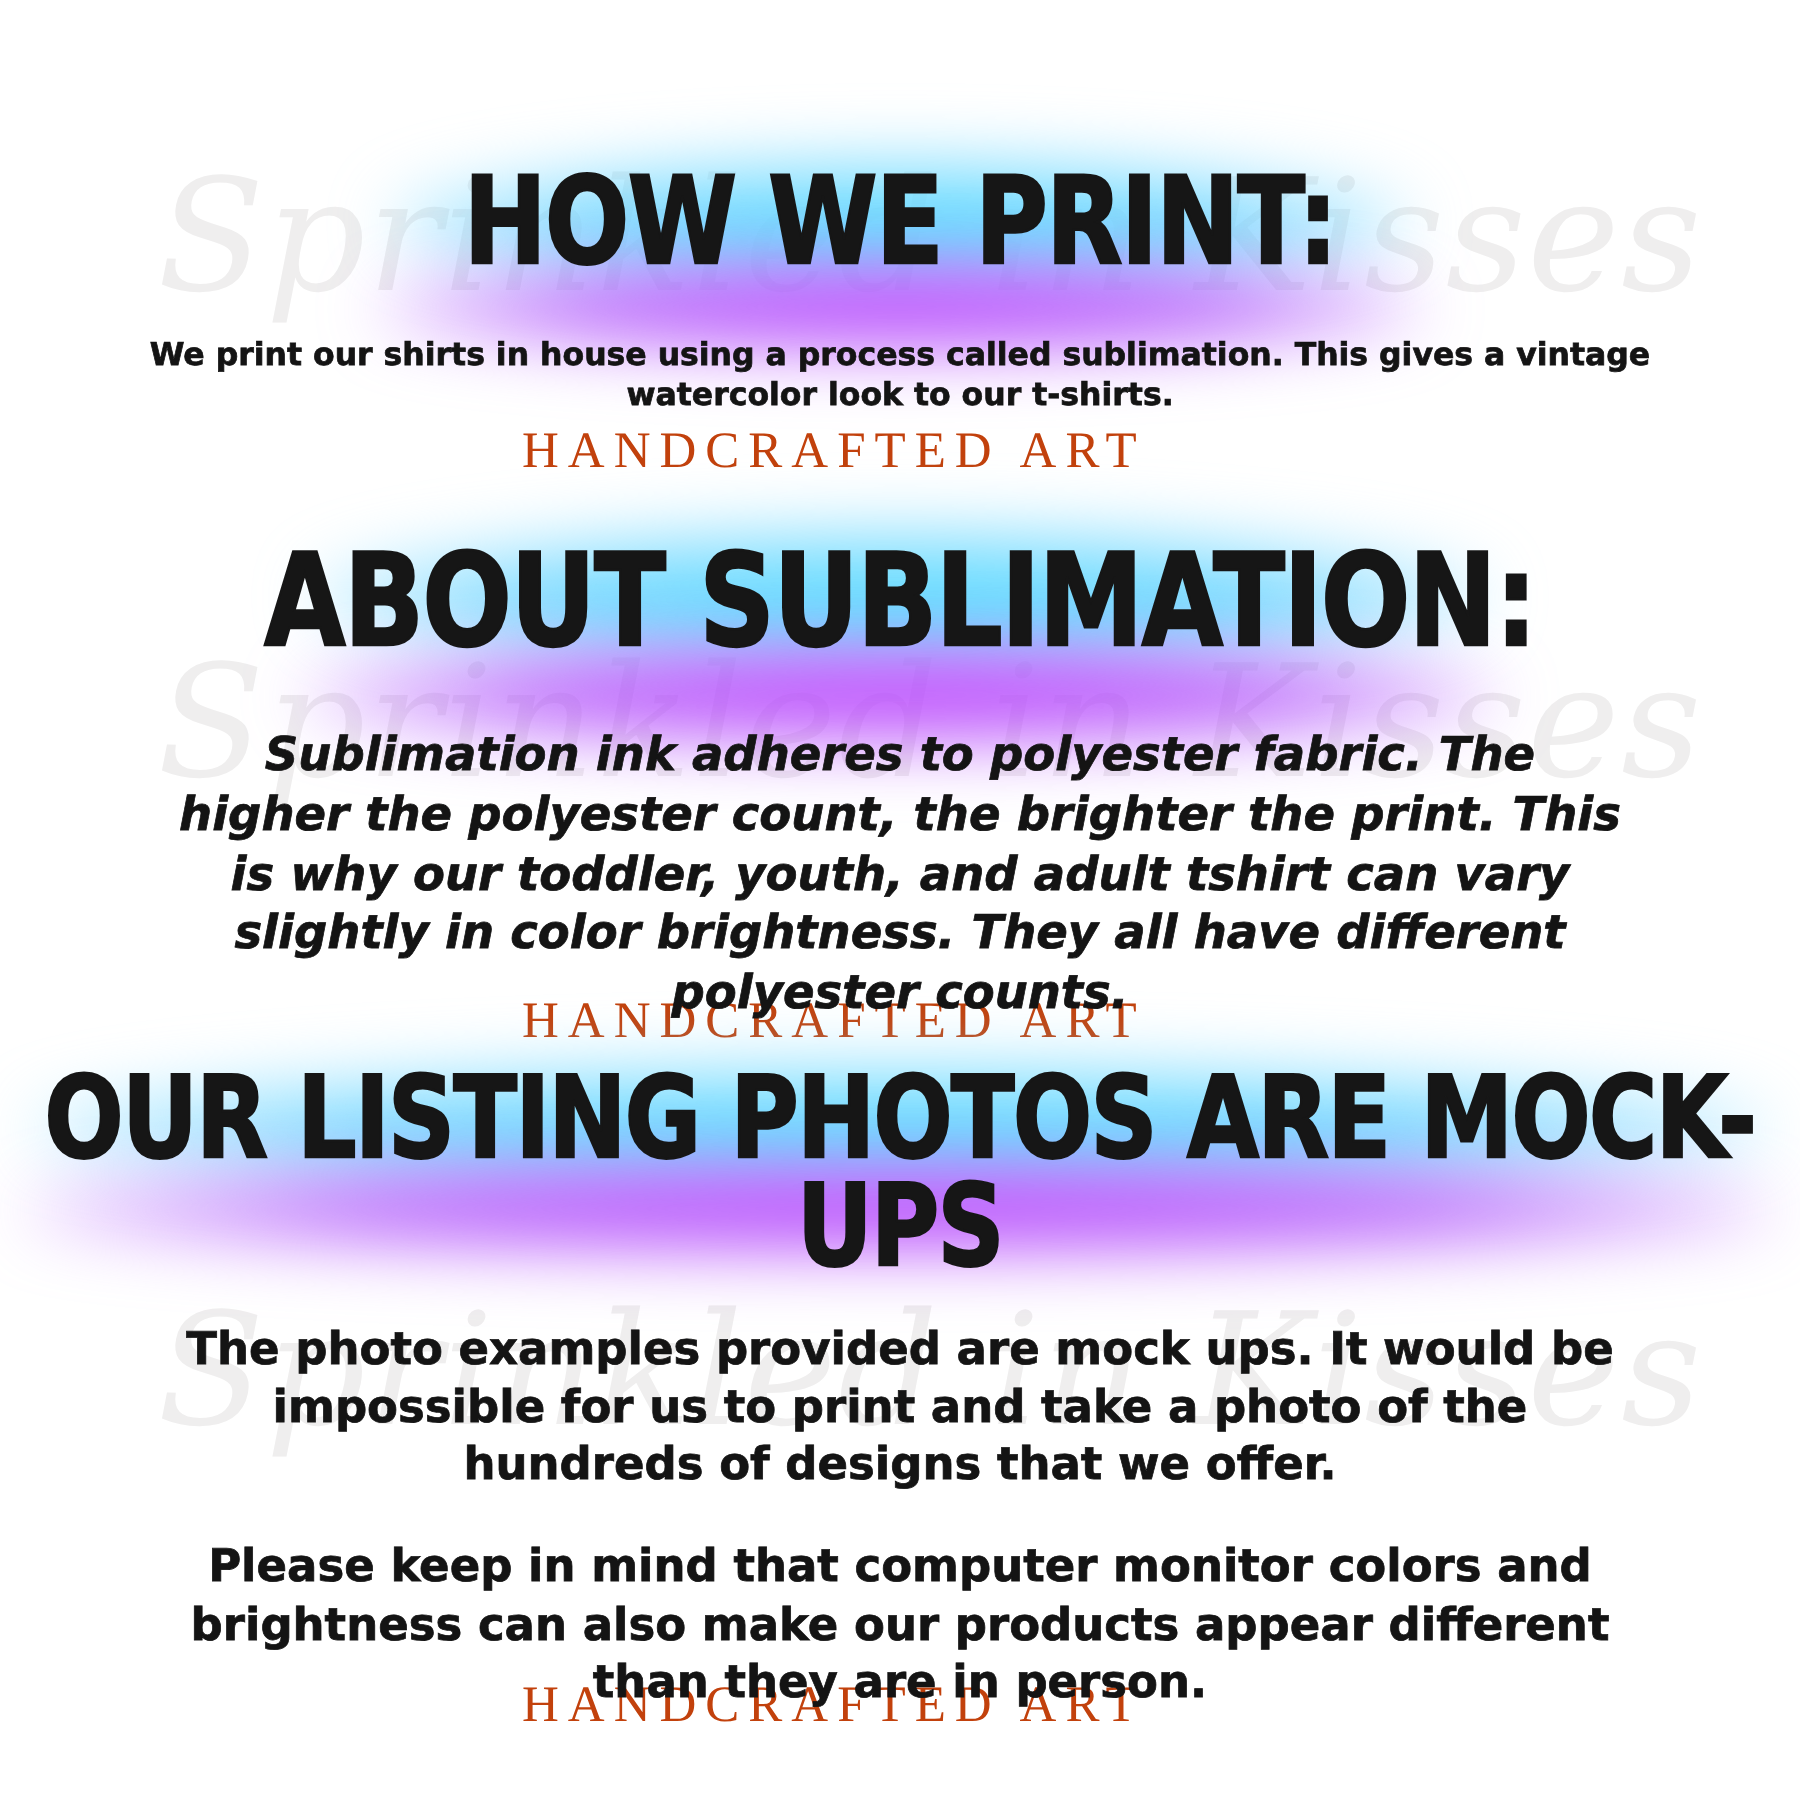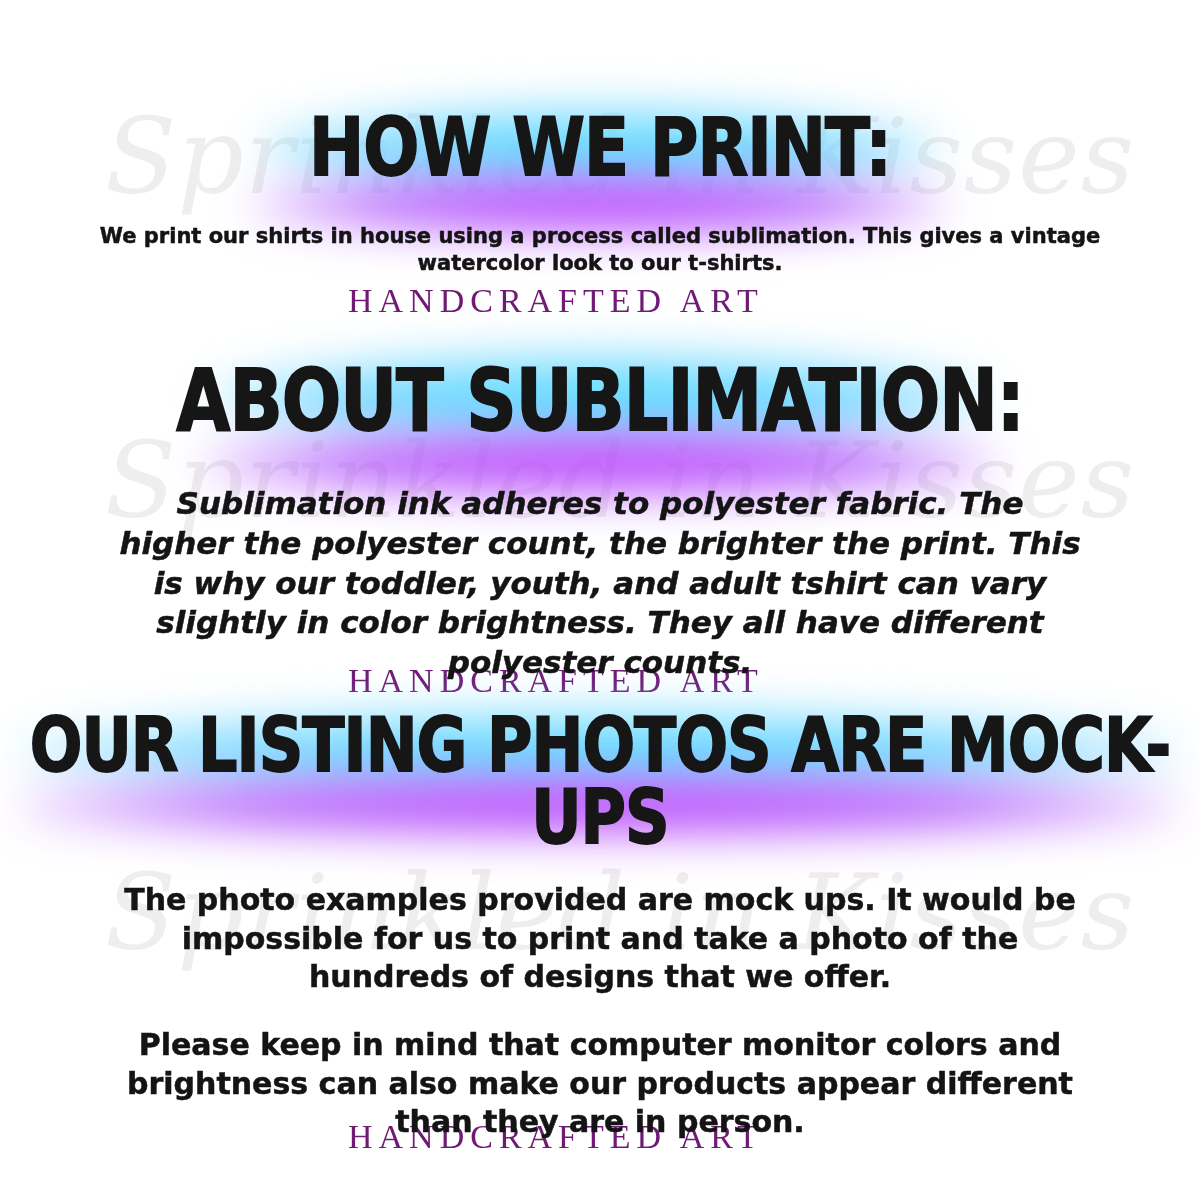--- a/index.html
+++ b/index.html
@@ -26,21 +26,21 @@
     position: absolute;
     font-family: "DejaVu Serif", serif;
     font-style: italic;
     color: #efeeee;
     white-space: nowrap;
     letter-spacing: 1px;
   }
   .wm-caps {
     position: absolute;
     font-family: "Liberation Serif", serif;
-    color: #701a75;
+    color: #c2410c;
     white-space: nowrap;
     letter-spacing: 6px;
   }
 
   
   #content {
     position: relative;
     z-index: 2;
     width: 1200px;
     height: 1064px;

